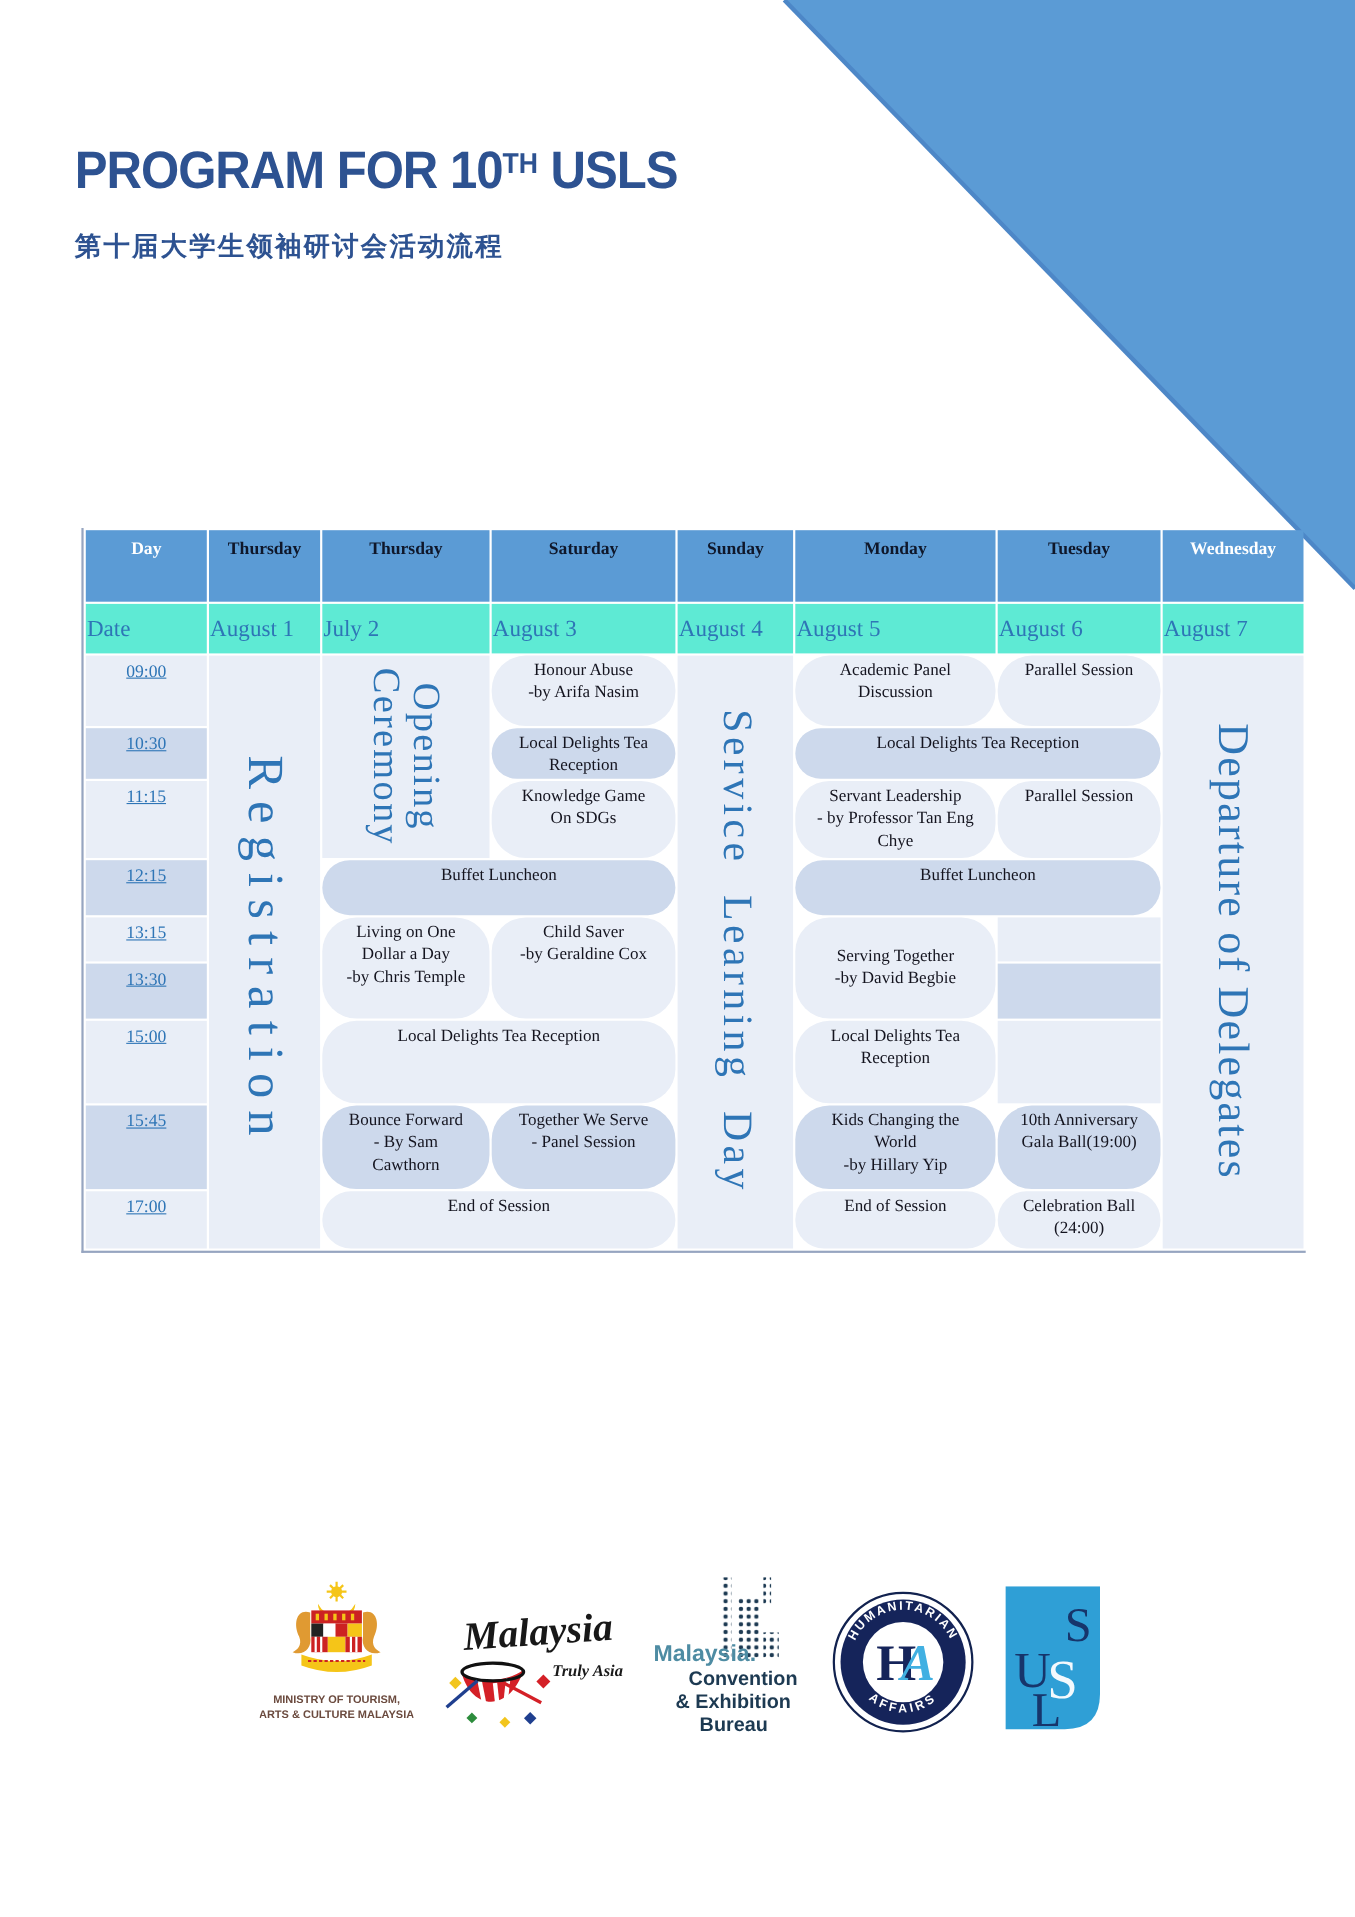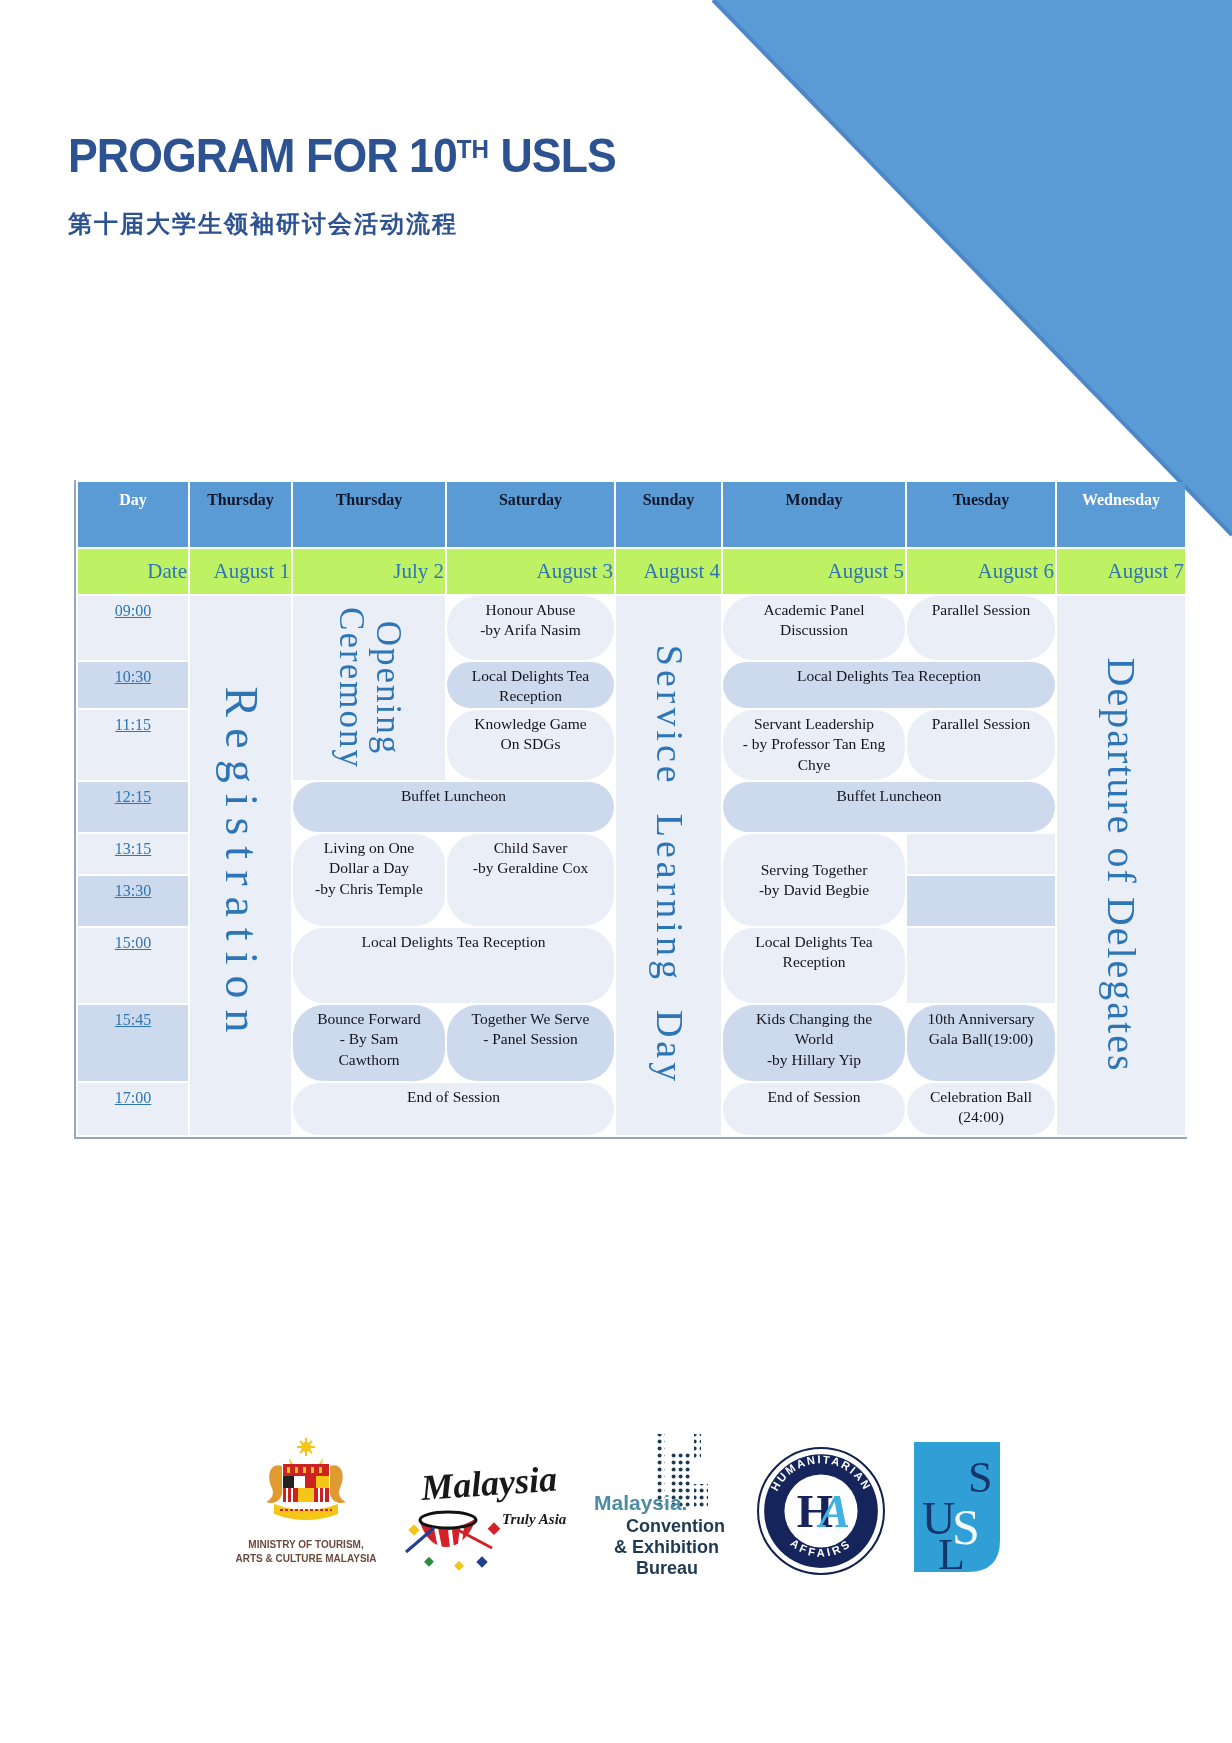--- a/index.html
+++ b/index.html
@@ -18,21 +18,21 @@
             font-family:"Liberation Sans",sans-serif;font-weight:bold;font-size:24px;
             letter-spacing:2px;white-space:nowrap;}
 
   
   .tablewrap{position:absolute;left:74px;top:480px;border-left:2px solid #96a5c0;border-bottom:2px solid #96a5c0;}
   table.sched{border-collapse:separate;border-spacing:2px;table-layout:fixed;width:1104px;}
   table.sched td,table.sched th{box-sizing:border-box;overflow:hidden;}
   .hcell{background:#5b9bd5;color:#0f172a;font-weight:bold;font-size:16px;
          text-align:center;vertical-align:top;padding-top:9px;}
   .hcell.white{color:#ffffff;text-align:center;}
-  .dcell{background:#bef264;color:#2e75b6;font-size:21px;text-align:right;vertical-align:middle;}
+  .dcell{background:#5eead4;color:#2e75b6;font-size:21px;text-align:left;vertical-align:middle;}
   .time{color:#2e75b6;font-size:16px;text-align:center;vertical-align:top;padding-top:6px;text-decoration:underline;}
   .ev{color:#14141f;font-size:15.5px;line-height:1.32;text-align:center;vertical-align:top;
       padding-top:4px;white-space:pre-line;border-radius:31px;}
   .light{background:#e9eef7;}
   .dark{background:#cdd9ec;}
   .padmid{padding-top:26px;}
   .vcell{position:relative;}
   .vtext{position:absolute;top:50%;left:50%;transform:translate(-50%,-50%) rotate(90deg);
          color:#2e75b6;white-space:pre;text-align:center;line-height:1.05;}
   .vreg{font-size:46px;letter-spacing:11px;}

